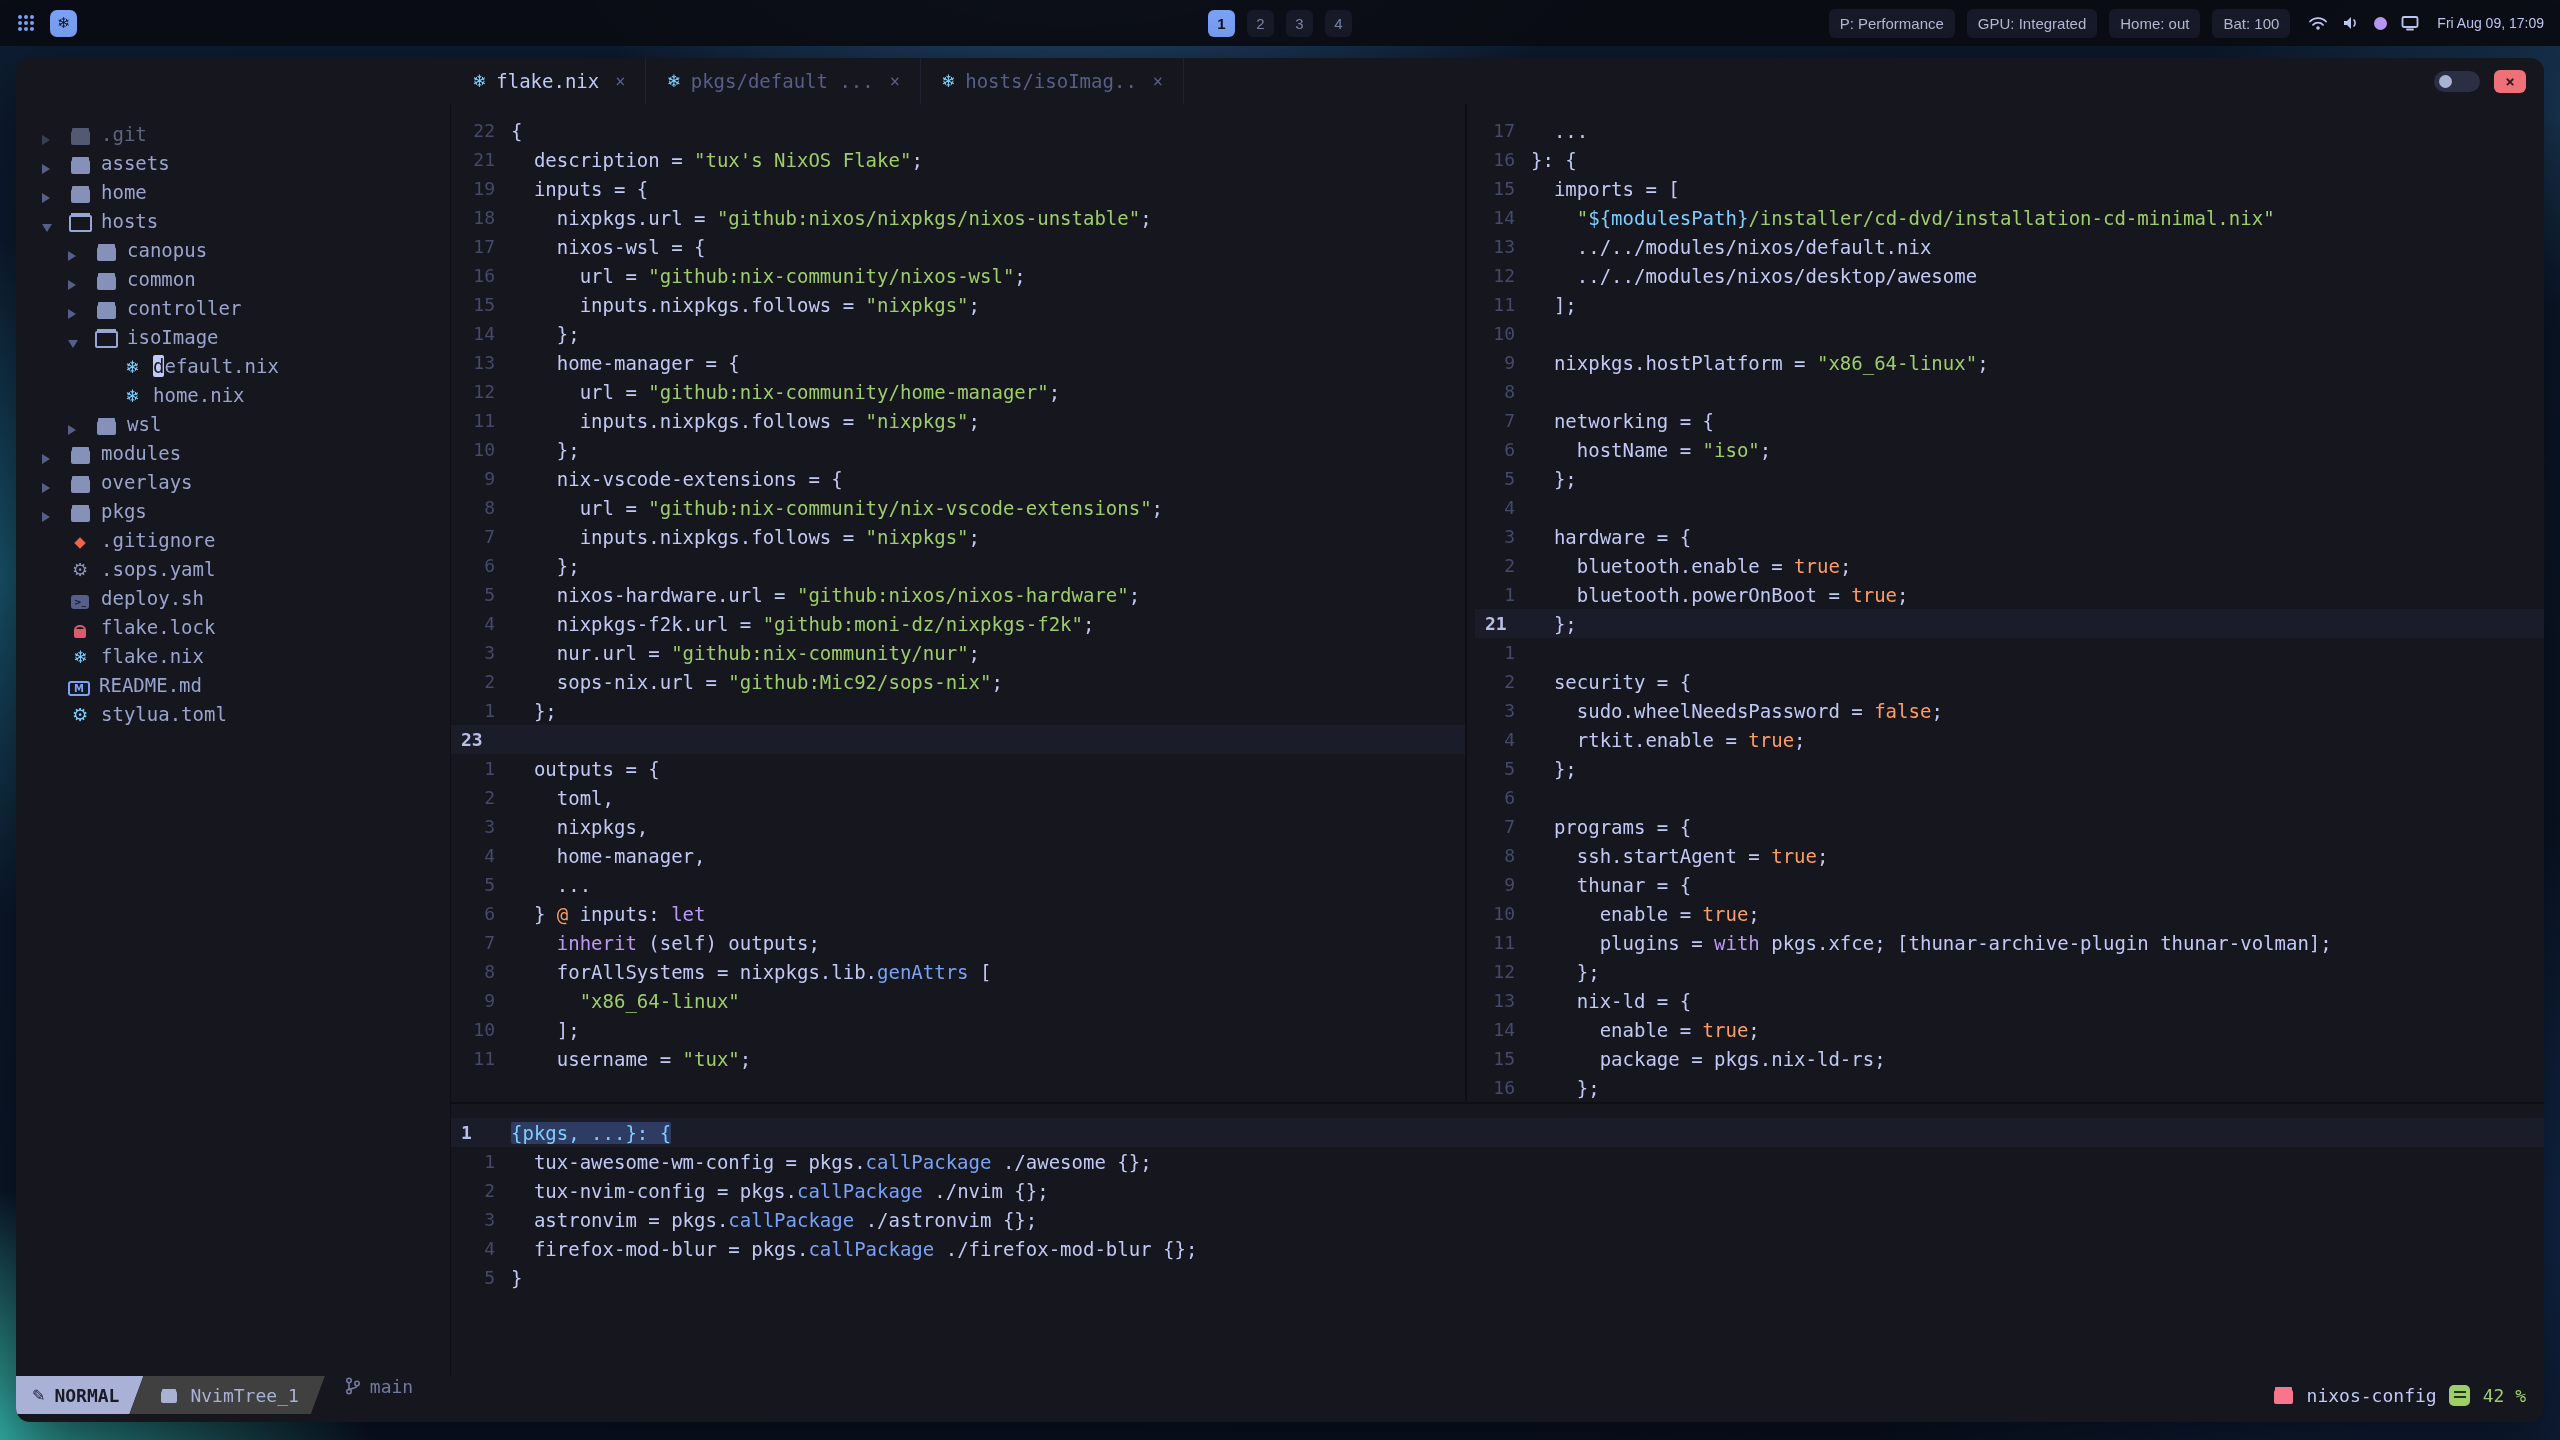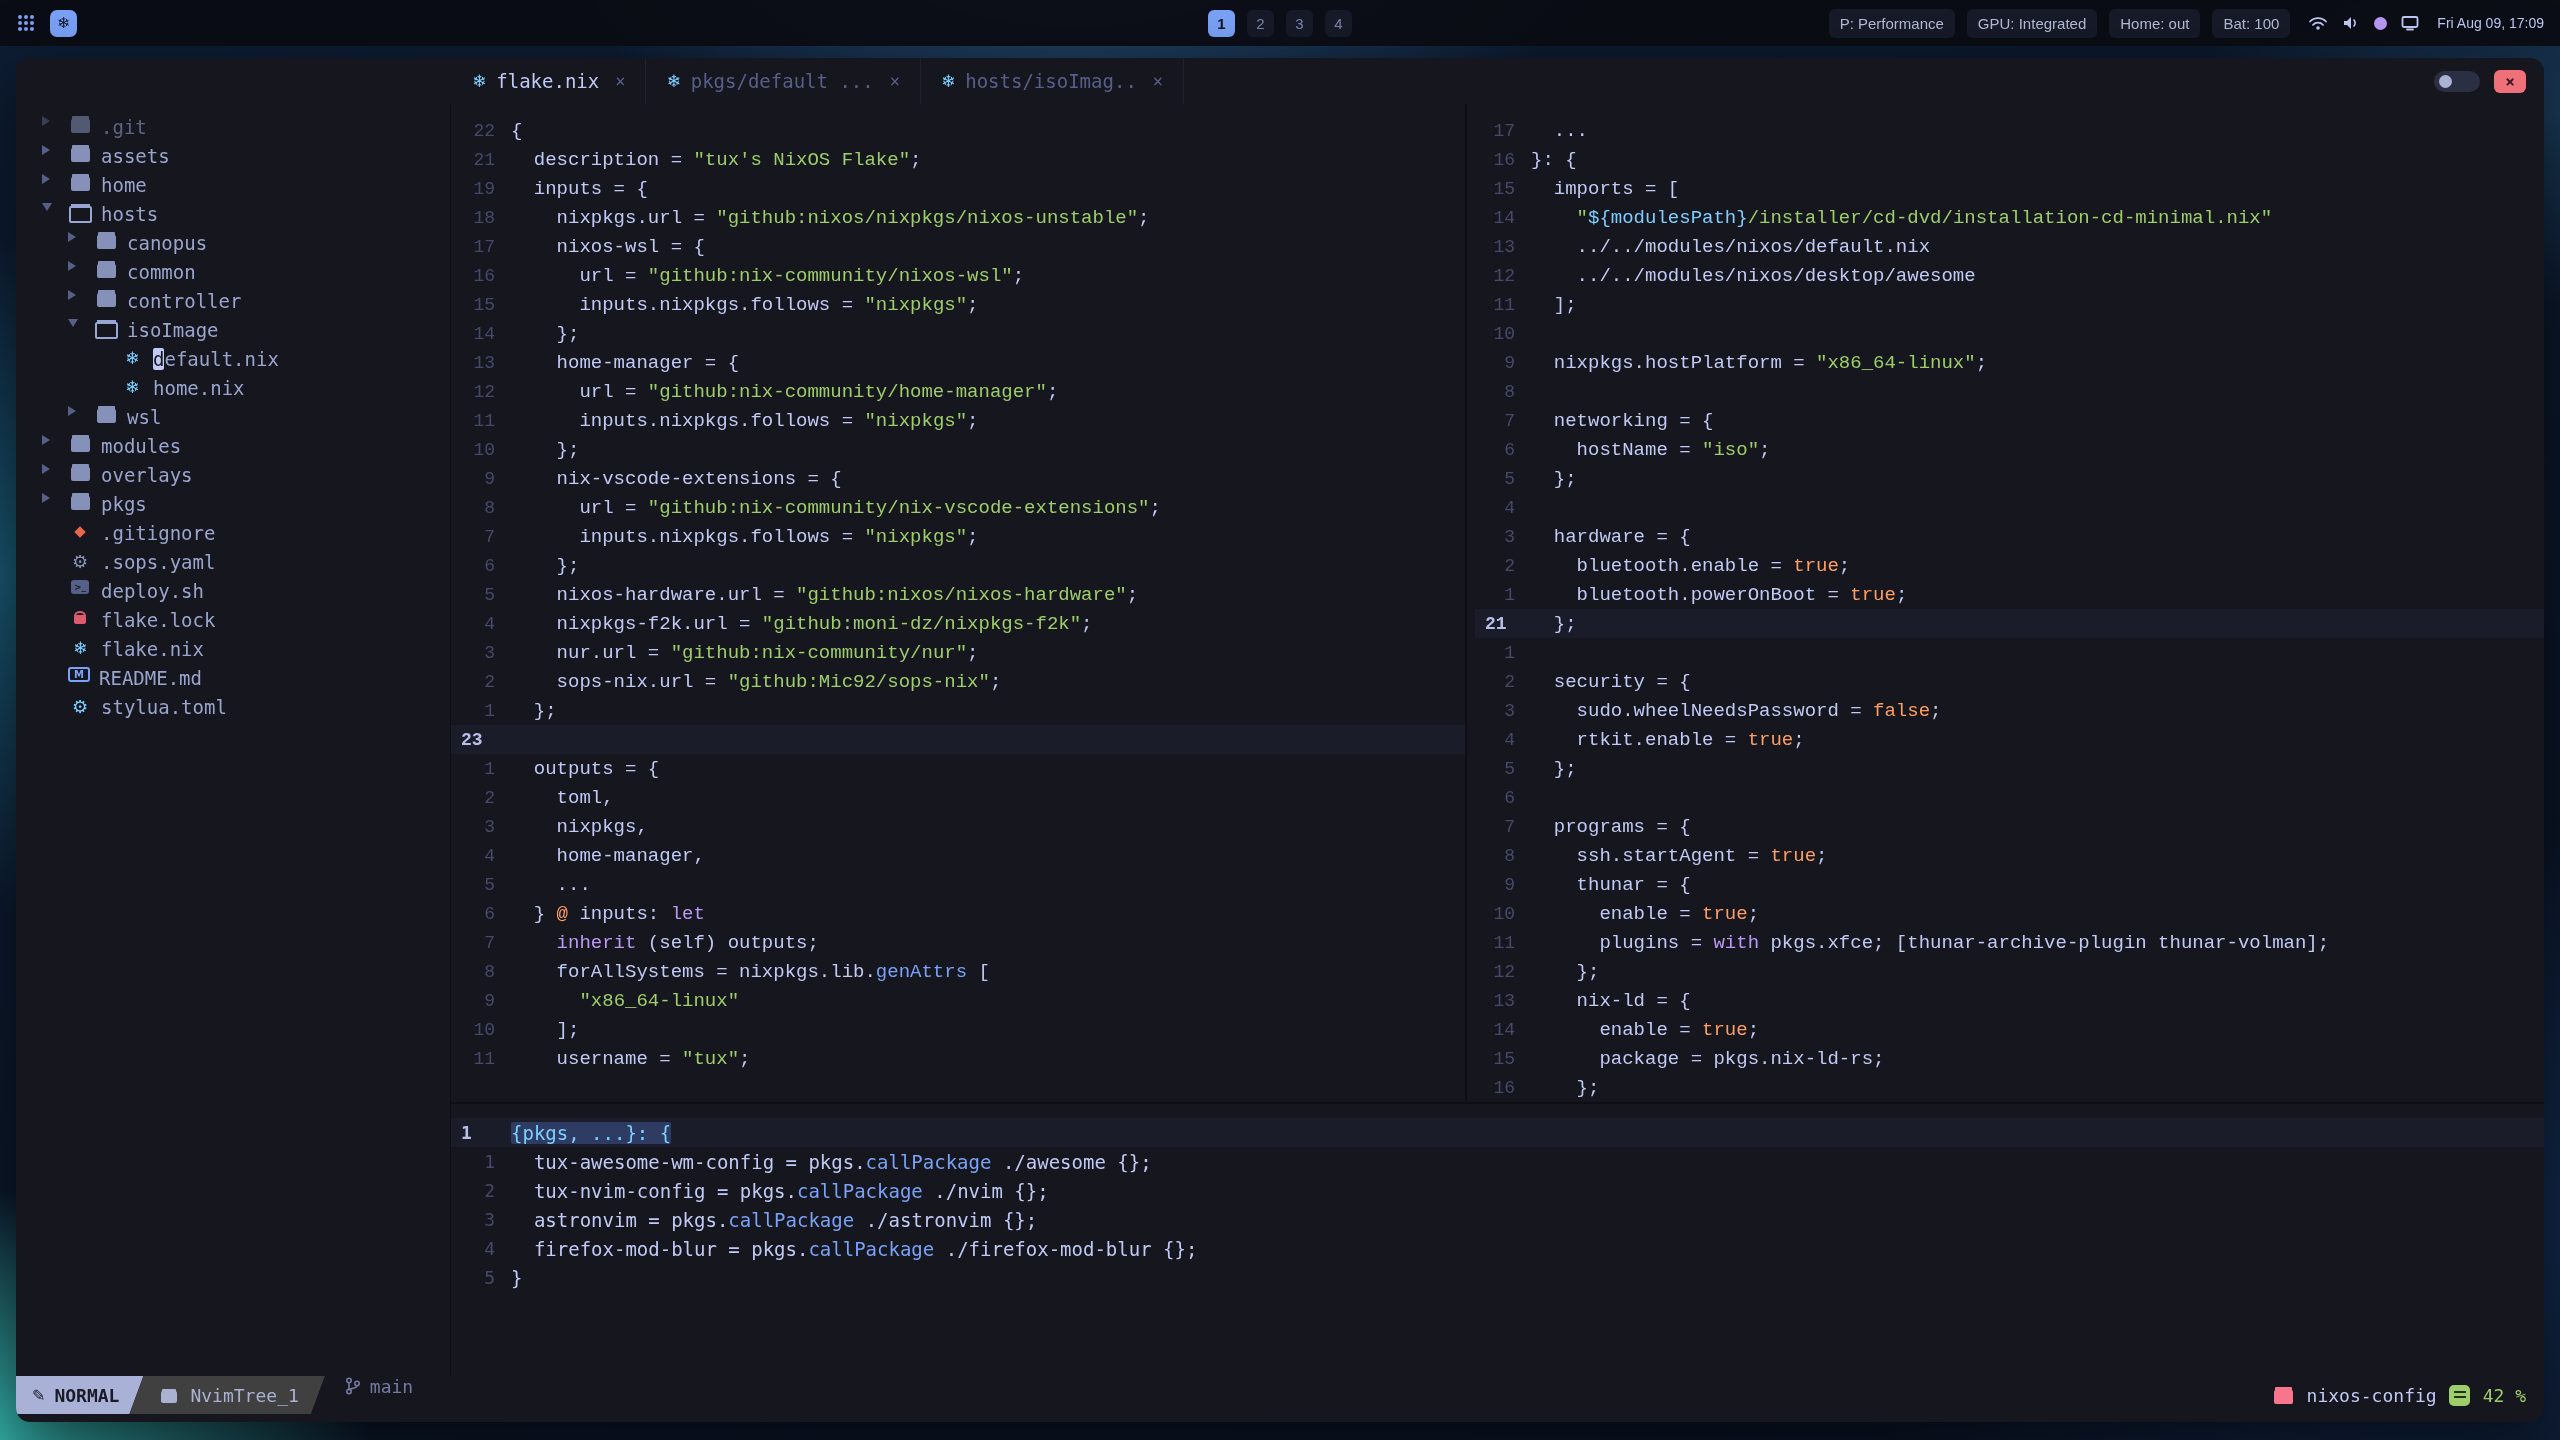--- a/index.html
+++ b/index.html
@@ -58,21 +58,21 @@
   .toggle { width:46px; height:21px; background:#2b2f44; border-radius:11px; position:relative; display:inline-block; }
   .toggle::before { content:""; position:absolute; left:5px; top:4px; width:13px; height:13px;
     border-radius:50%; background:#aab2d4; }
   .close-btn { width:32px; height:23px; background:#ef7079; border-radius:6px; color:#31151d;
     display:flex; align-items:center; justify-content:center; font-size:16px; font-weight:bold; }
 
   
   .main { flex:1; display:flex; min-height:0; }
   .tree { width:435px; flex:none; border-right:1px solid #0e0e14; padding:12px 0 0 26px;
     font-size:19px; color:#9aa5ce; overflow:hidden; }
-  .tree-row { height:29px; display:flex; align-items:flex-start; white-space:pre; }
+  .tree-row { height:29px; display:flex; align-items:flex-end; white-space:pre; }
   .tree-row.dim { opacity:0.55; }
   .tindent { width:26px; flex:none; }
   .chev { width:26px; flex:none; display:inline-flex; align-items:center; }
   .chev-closed::before { content:""; border-left:8px solid #565f89;
     border-top:5px solid transparent; border-bottom:5px solid transparent; }
   .chev-open::before { content:""; border-top:8px solid #565f89;
     border-left:5px solid transparent; border-right:5px solid transparent; }
   .tlabel { margin-left:9px; }
   .blk { background:#c0caf5; color:#16161e; border-radius:2px; }
 
@@ -100,21 +100,21 @@
   .ic-shell { position:relative; }
   .ic-shell::before { content:""; width:18px; height:14px; background:#565f89; border-radius:3px; }
   .ic-shell::after { content:">_"; position:absolute; font-size:9px; color:#16161e; font-weight:bold; }
   .ic-progress { position:relative; }
   .ic-progress::before { content:""; width:21px; height:21px; background:#9ece6a; border-radius:5px; }
   .ic-progress::after { content:""; position:absolute; left:6px; right:6px; top:6px; height:10px;
     background:repeating-linear-gradient(to bottom,#22331a 0 2px, transparent 2px 5px); }
 
   
   .editors { flex:1; display:flex; flex-direction:column; min-width:0; }
-  .splits { height:998px; flex:none; display:flex; min-width:0;font-family:Liberation Mono, monospace; }
+  .splits { height:998px; flex:none; display:flex; min-width:0; }
   .pane { font-size:19px; }
   .pane-left { width:1014px; flex:none; padding-top:12px; overflow:hidden; }
   .vsep { width:2px; background:#0e0e14; flex:none; }
   .pane-right { flex:1; padding-top:12px; padding-left:8px; overflow:hidden; }
   .hsep { height:2px; background:#0e0e14; flex:none; }
   .pane-bottom { flex:1; padding-top:14px; overflow:hidden; }
   .row { display:flex; height:29px; align-items:center; }
   .gut { width:60px; flex:none; text-align:right; padding-right:16px; color:#444b6a; font-size:18px; }
   .pane-right .gut { width:56px; }
   .row.cur { background:rgba(122,162,247,0.05); }

